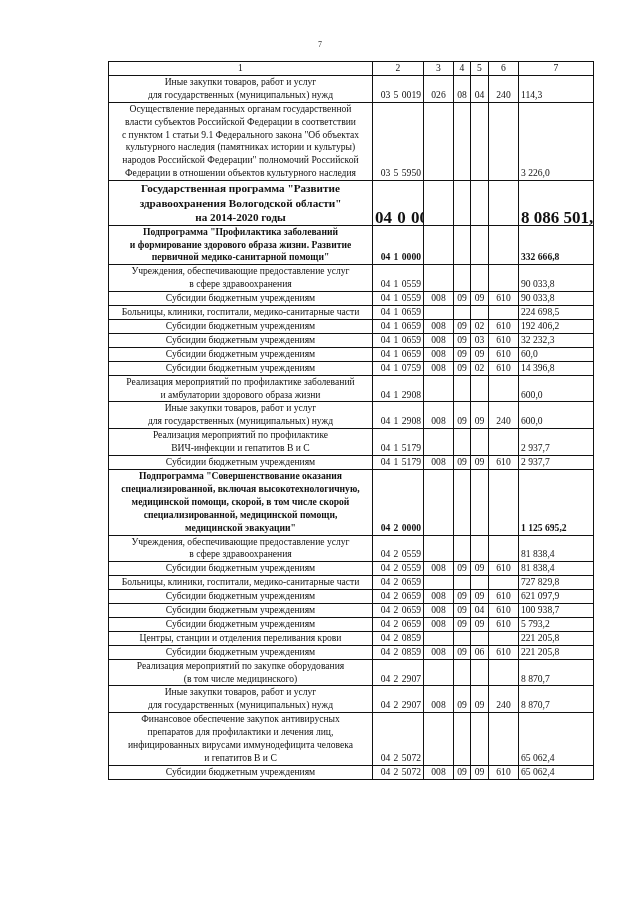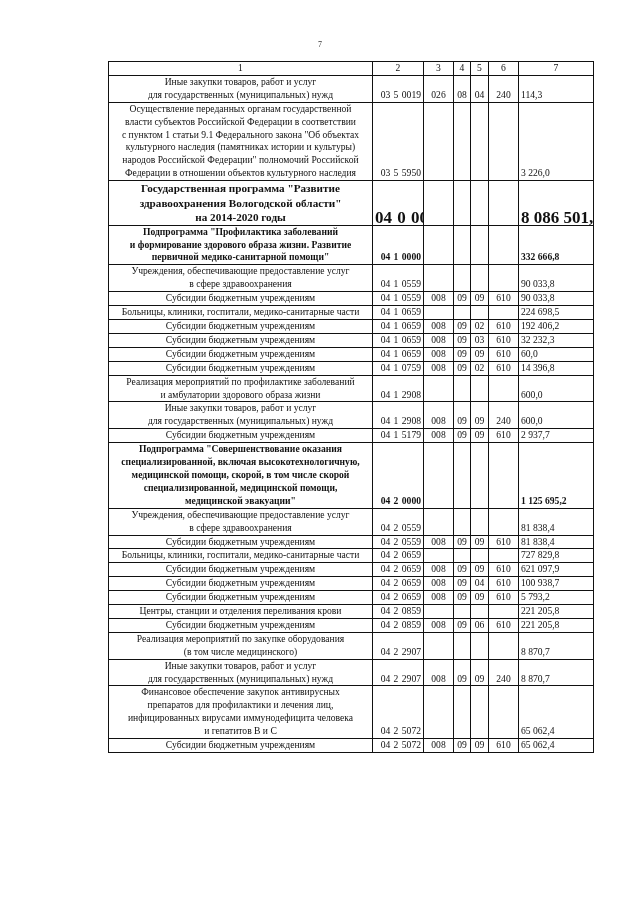--- a/index.html
+++ b/index.html
@@ -171,20 +171,30 @@
         <td class="name">Иные закупки товаров, работ и услуг
 для государственных (муниципальных) нужд</td>
         <td class="code">04 1 2908</td>
         <td class="c">008</td>
         <td class="c">09</td>
         <td class="c">09</td>
         <td class="c">240</td>
         <td class="amt">600,0</td>
       </tr>
       <tr>
+        <td class="name">Реализация мероприятий по профилактике
+ВИЧ-инфекции и гепатитов В и С</td>
+        <td class="code">04 1 5179</td>
+        <td class="c"></td>
+        <td class="c"></td>
+        <td class="c"></td>
+        <td class="c"></td>
+        <td class="amt">2 937,7</td>
+      </tr>
+      <tr>
         <td class="name">Субсидии бюджетным учреждениям</td>
         <td class="code">04 1 5179</td>
         <td class="c">008</td>
         <td class="c">09</td>
         <td class="c">09</td>
         <td class="c">610</td>
         <td class="amt">2 937,7</td>
       </tr>
       <tr class="bold">
         <td class="name">Подпрограмма "Совершенствование оказания

